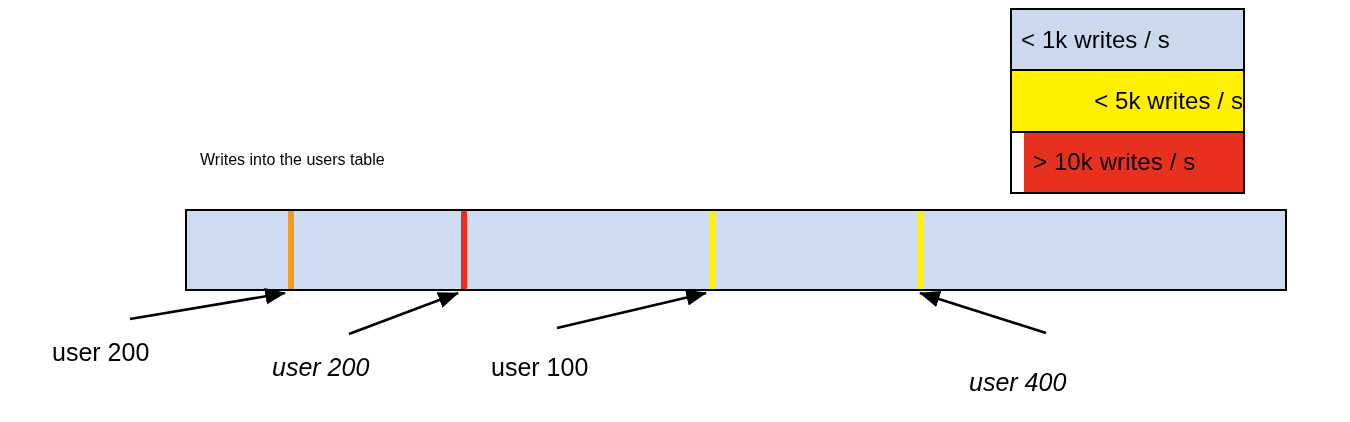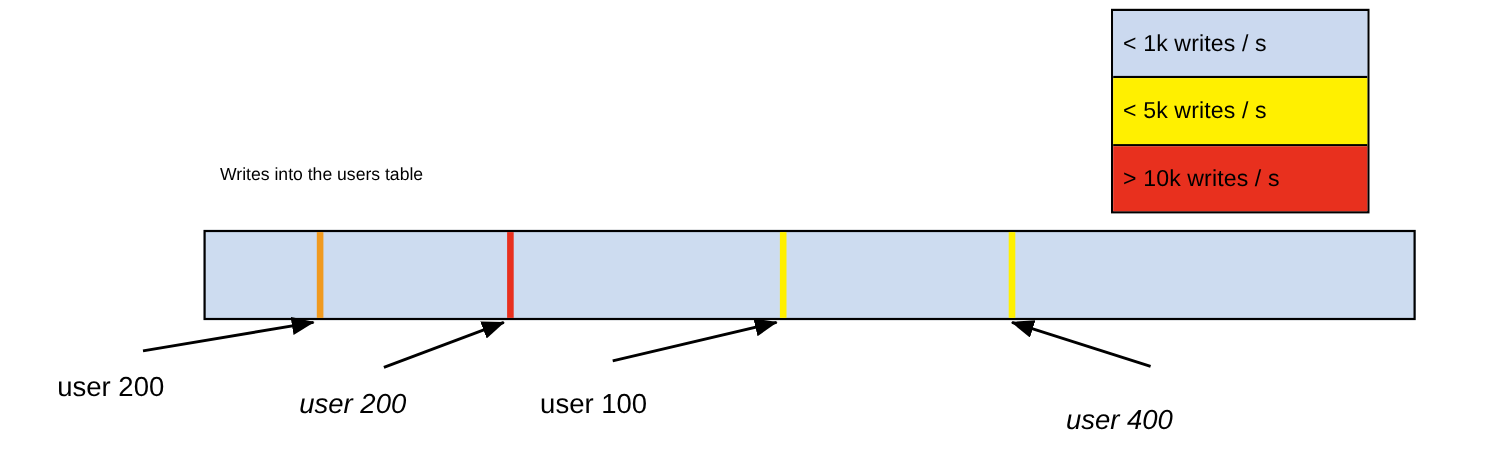--- a/index.html
+++ b/index.html
@@ -29,23 +29,23 @@
     flex-direction: column;
   }
   .legend-row {
     flex: 1 1 0;
     display: flex;
     align-items: center;
     border-bottom: 2px solid #000000;
     box-sizing: border-box;
     padding-left: 9px;
   }
-  .legend-row:last-child { border-bottom: none; }
+  .legend-row:last-child { border-bottom: none; margin-left: 12px; }
   .legend-label {
-    font-size: 21px;
+    font-size: 24px;
     line-height: 1;
     letter-spacing: 0.1px;
     white-space: nowrap;
   }
 
   
   #chart-title {
     position: absolute;
     left: 200px;
     top: 152px;
@@ -90,21 +90,21 @@
 </style>
 </head>
 <body style="background-color: rgb(255, 255, 255);">
 
 <div id="legend">
 
   <div class="legend-row" style="background-color: rgb(203, 217, 239);">
     <span class="legend-label">&lt; 1k writes / s</span>
   </div>
 
-  <div class="legend-row" style="background-color: rgb(255, 240, 0);">
+  <div class="legend-row" style="background-color: rgb(255, 240, 0); justify-content: flex-end;">
     <span class="legend-label">&lt; 5k writes / s</span>
   </div>
 
 
   <div class="legend-row" style="background-color: rgb(232, 48, 30);">
     <span class="legend-label">&gt; 10k writes / s</span>
   </div>
 
 </div>
 

